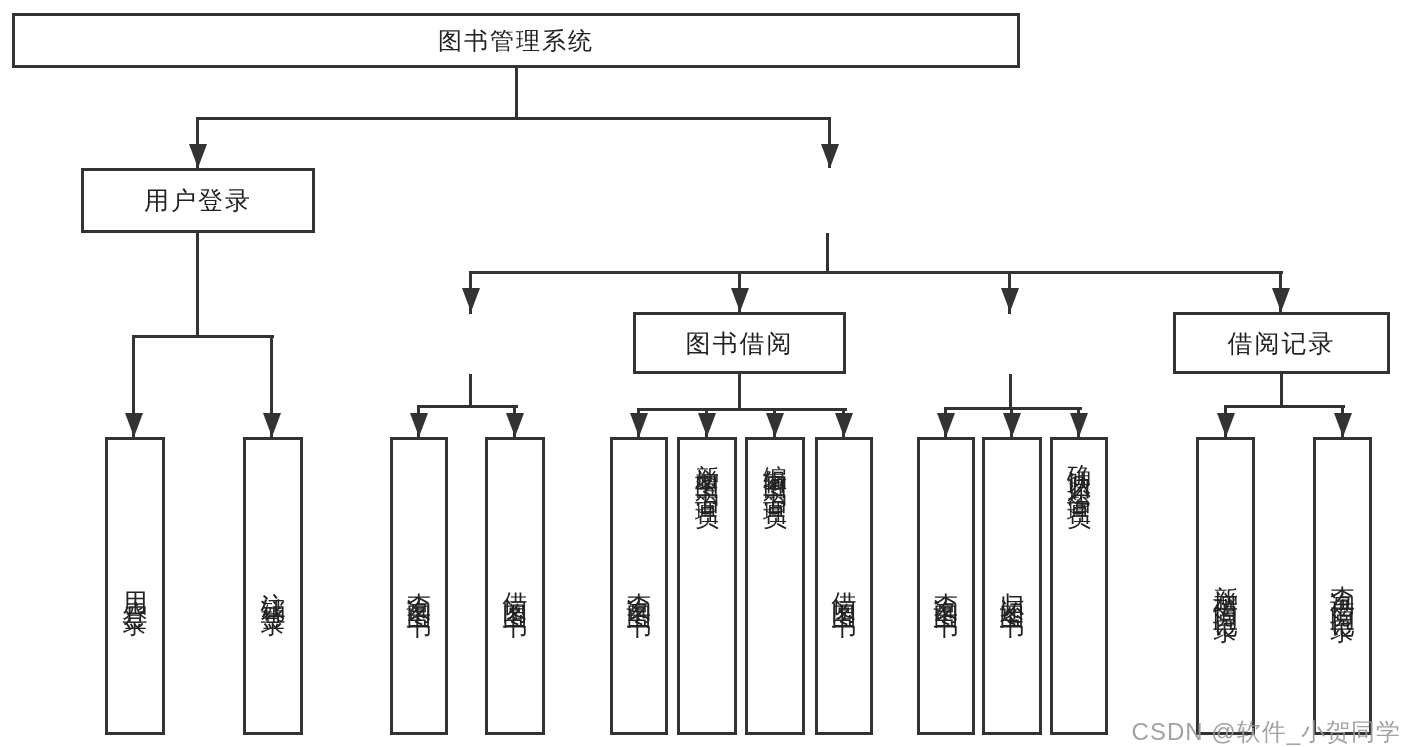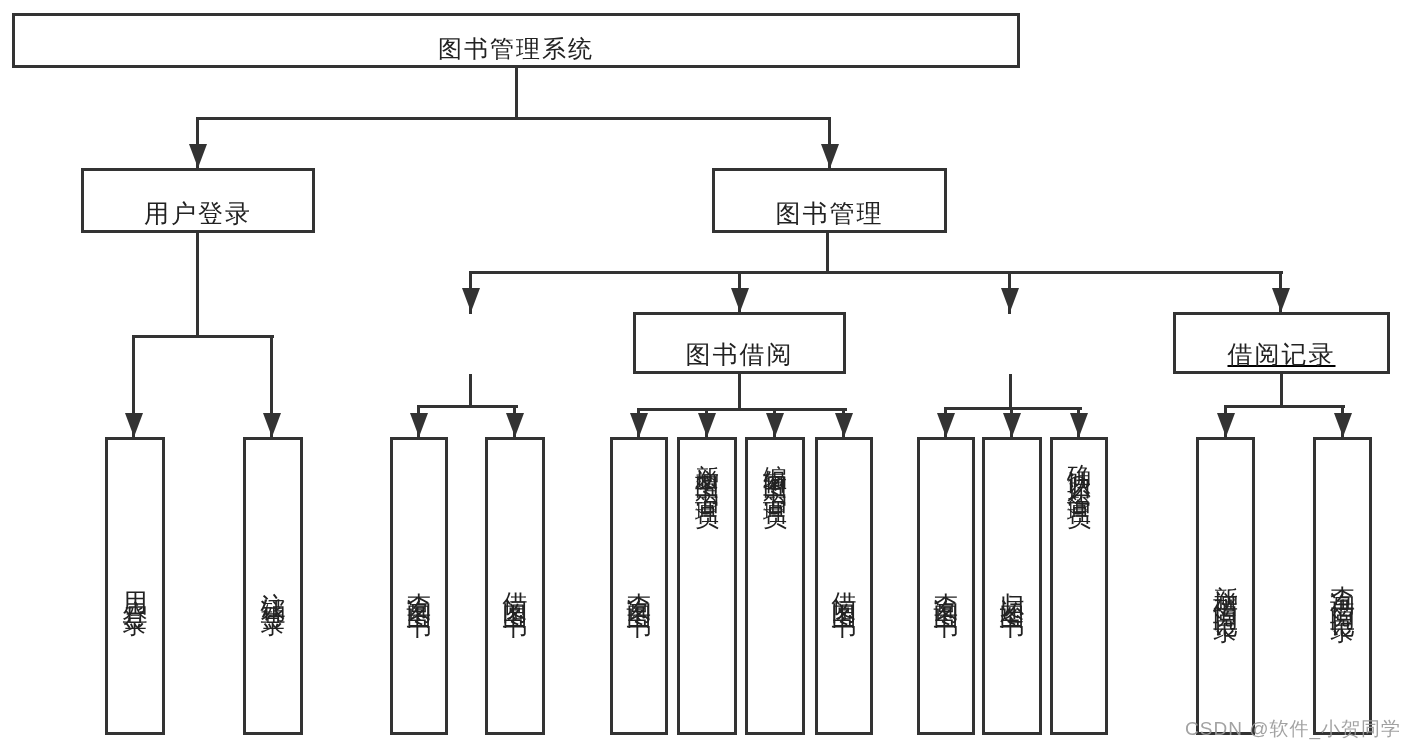--- a/index.html
+++ b/index.html
@@ -16,21 +16,21 @@
     background: var(--bg);
     font-family: "Liberation Sans", sans-serif;
     overflow: hidden;
   }
   .hbox {
     position: absolute;
     background: var(--bg);
     border: 3px solid var(--line);
     box-sizing: border-box;
     display: flex;
-    align-items: flex-end;
+    align-items: center;
     justify-content: center;
   }
   .hbox .label {
     font-size: 25px;
     letter-spacing: 2px;
     color: var(--text);
     white-space: nowrap;
   }
   .hbox.root .label { font-size: 24px; }
   .vbox {
@@ -61,21 +61,21 @@
     position: absolute;
     width: 0; height: 0;
     border-left: 9px solid transparent;
     border-right: 9px solid transparent;
     border-top: 24px solid var(--line);
   }
   .watermark {
     position: absolute;
     top: 716px;
     right: 4px;
-    font-size: 19px;
+    font-size: 24px;
     letter-spacing: 1px;
     color: var(--wm);
     z-index: 10;
     opacity: 0.92;
   }
 </style>
 </head>
 <body>
 
 <div id="canvas">
@@ -139,28 +139,25 @@
   <div class="arrow" style="left:1217px; top:413px;"></div>
   <div class="arrow" style="left:1334px; top:413px;"></div>
 
   <div class="hbox root" style="left:12px; top:13px; width:1008px; height:55px;">
     <span class="label">图书管理系统</span>
   </div>
 
   <div class="hbox" style="left:81px; top:168px; width:234px; height:65px;">
     <span class="label">用户登录</span>
   </div>
-  <div class="hbox" style="left:712px; top:168px; width:235px; height:65px;">
-    <span class="label">图书管理</span>
-  </div>
 
   <div class="hbox" style="left:633px; top:312px; width:213px; height:62px;">
     <span class="label">图书借阅</span>
   </div>
-  <div class="hbox" style="left:1173px; top:312px; width:217px; height:62px;text-decoration:underline;">
+  <div class="hbox" style="left:1173px; top:312px; width:217px; height:62px;">
     <span class="label">借阅记录</span>
   </div>
 
   <div class="vbox" style="left:105px; width:60px;">
     <span class="label">用户登录</span>
   </div>
   <div class="vbox" style="left:243px; width:60px;">
     <span class="label">注销登录</span>
   </div>
 

